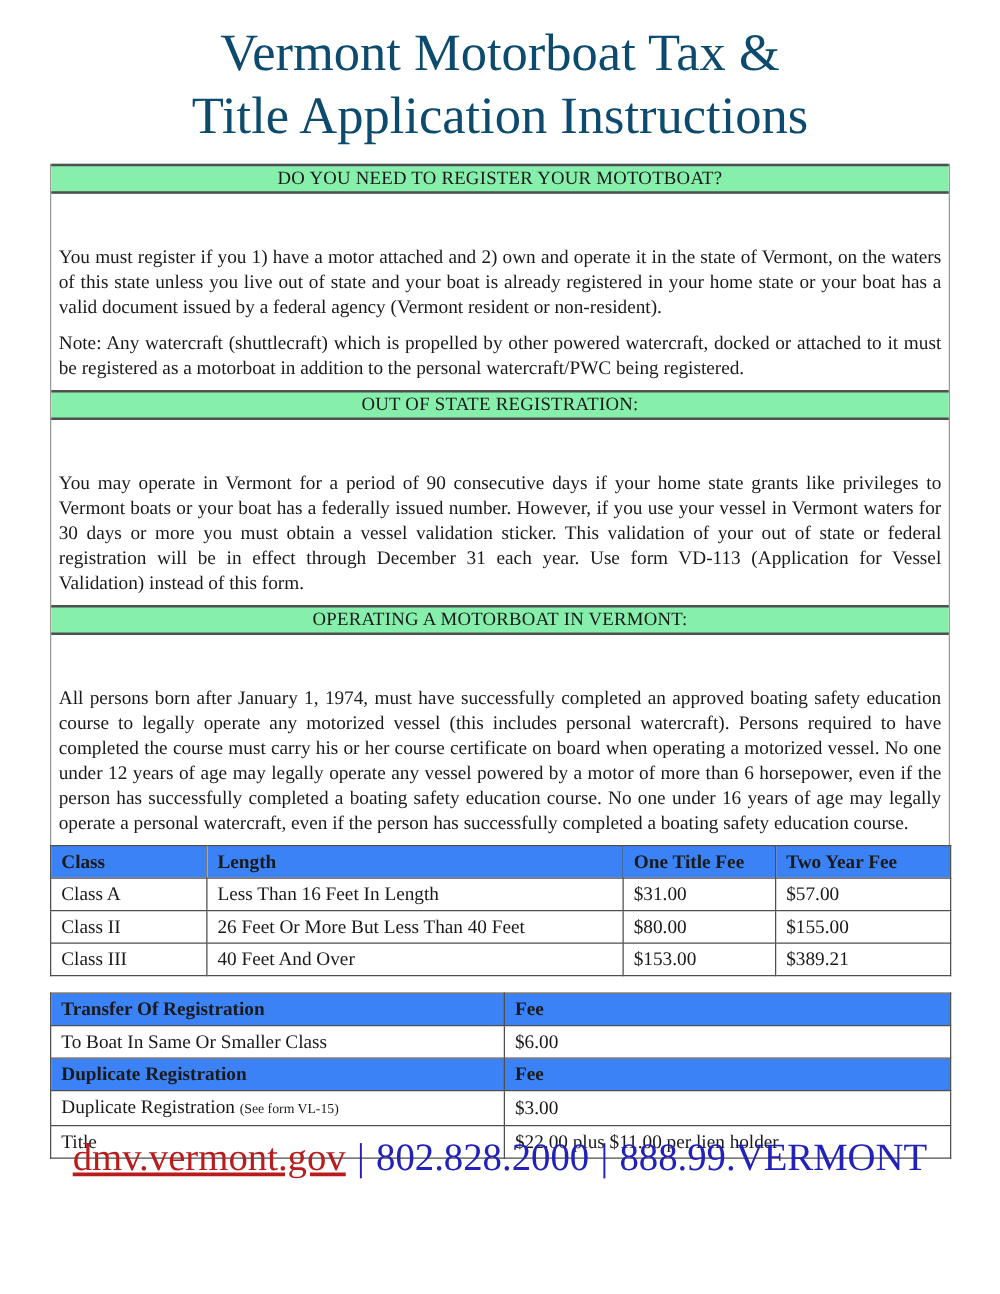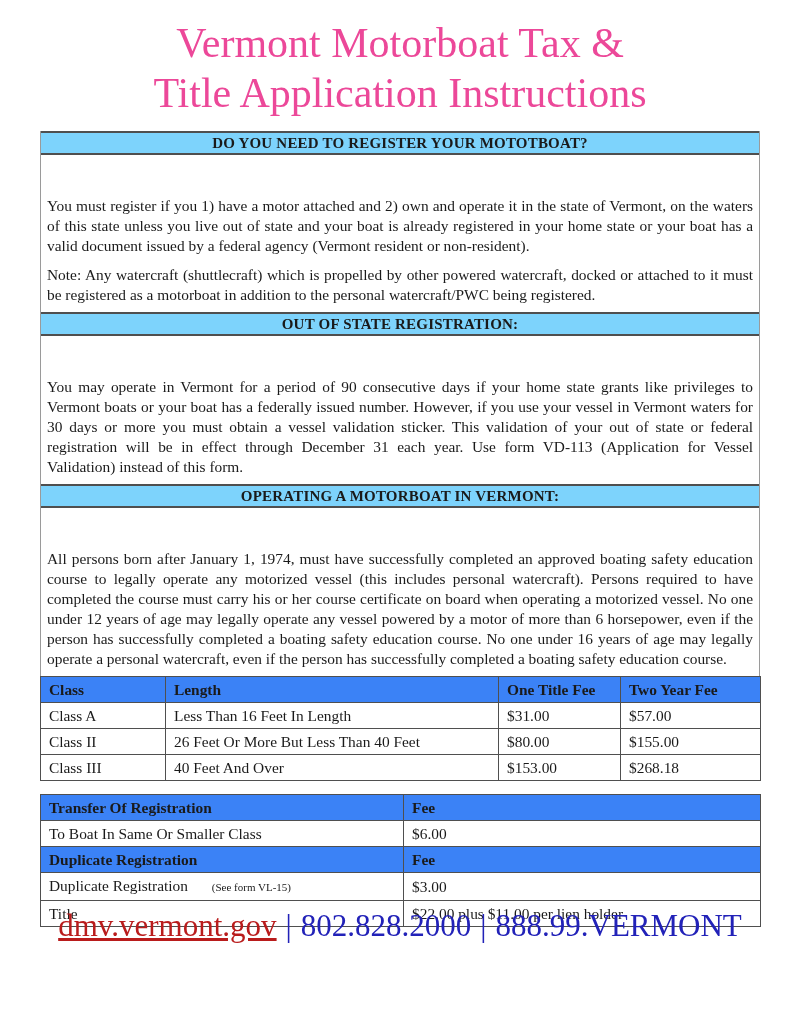--- a/index.html
+++ b/index.html
@@ -11,38 +11,38 @@
     color: #1a1a1a;
     position: relative;
     overflow: hidden;
   }
   .page-title {
     margin: 18px 30px 0 30px;
     text-align: center;
     font-size: 42px;
     line-height: 1.2;
     font-weight: normal;
-    color: #ec4899;
+    color: #0c4a6e;
   }
   .content {
     margin: 12px 40px 0 40px;
     width: 720px;
   }
   .doc-box {
     border-left: 1px solid #9a9a9a;
     border-right: 1px solid #9a9a9a;
   }
   .section-bar {
-    background: #7dd3fc;
+    background: #86efac;
     border-top: 2px solid #4f4f4f;
     border-bottom: 2px solid #4f4f4f;
     height: 24px;
     line-height: 20px;
     text-align: center;
-    font-weight: bold;
+    font-weight: normal;
     font-size: 15px;
     letter-spacing: 0.2px;
   }
   .section-body { padding: 5px 6px 7px 6px; margin-top: 36px; }
   .section-body p {
     margin: 0 0 9px 0;
     font-size: 15.4px;
     line-height: 20px;
     text-align: justify;
   }
@@ -65,21 +65,21 @@
     white-space: nowrap;
   }
   .gray-cell { background: #3b82f6; font-weight: bold; }
   .fee-table col.c-class { width: 125px; }
   .fee-table col.c-length { width: 333px; }
   .fee-table col.c-one { width: 122px; }
   .fee-table col.c-two { width: 140px; }
   .txn-table { margin-top: 13px; }
   .txn-table col.c-left { width: 363px; }
   .txn-table col.c-right { width: 357px; }
-  .small-note { font-size: 11px; margin-left: 20px; }
+  .small-note { font-size: 11px; }
 
   .footer-line {
     position: absolute;
     left: 0; top: 908px;
     width: 800px;
     text-align: center;
     font-size: 31px;
     color: #2222b8;
   }
   .footer-line a {
@@ -144,21 +144,21 @@
       <tr>
         <td>Class II</td>
         <td>26 Feet Or More But Less Than 40 Feet</td>
         <td>$80.00</td>
         <td>$155.00</td>
       </tr>
       <tr>
         <td>Class III</td>
         <td>40 Feet And Over</td>
         <td>$153.00</td>
-        <td>$268.18</td>
+        <td>$389.21</td>
       </tr>
     </tbody>
   </table>
 
   <table class="txn-table">
     <colgroup>
         <col class="c-left">
         <col class="c-right">
       </colgroup>
     <tbody>

